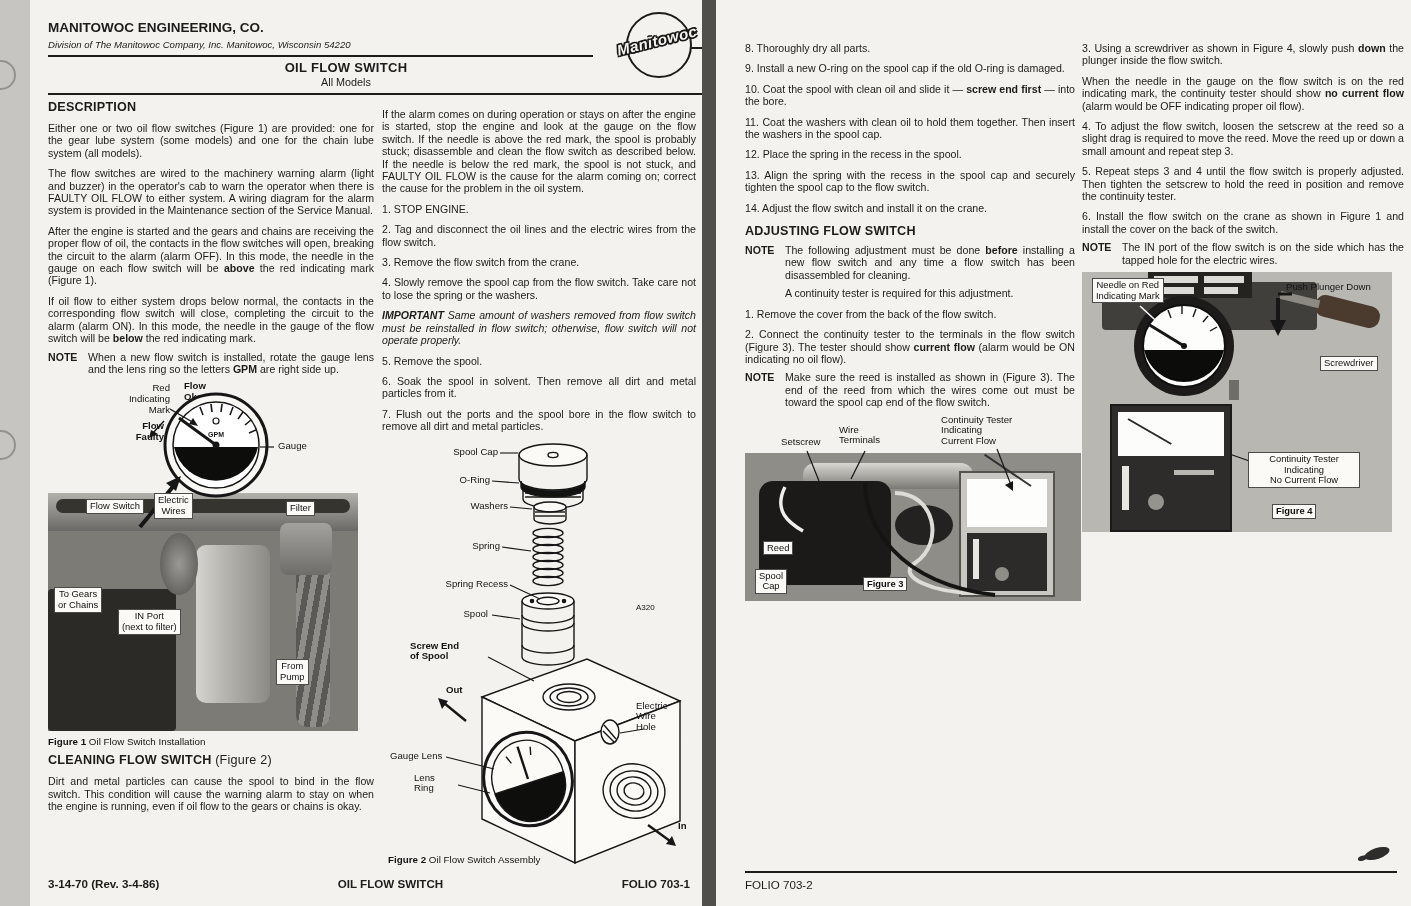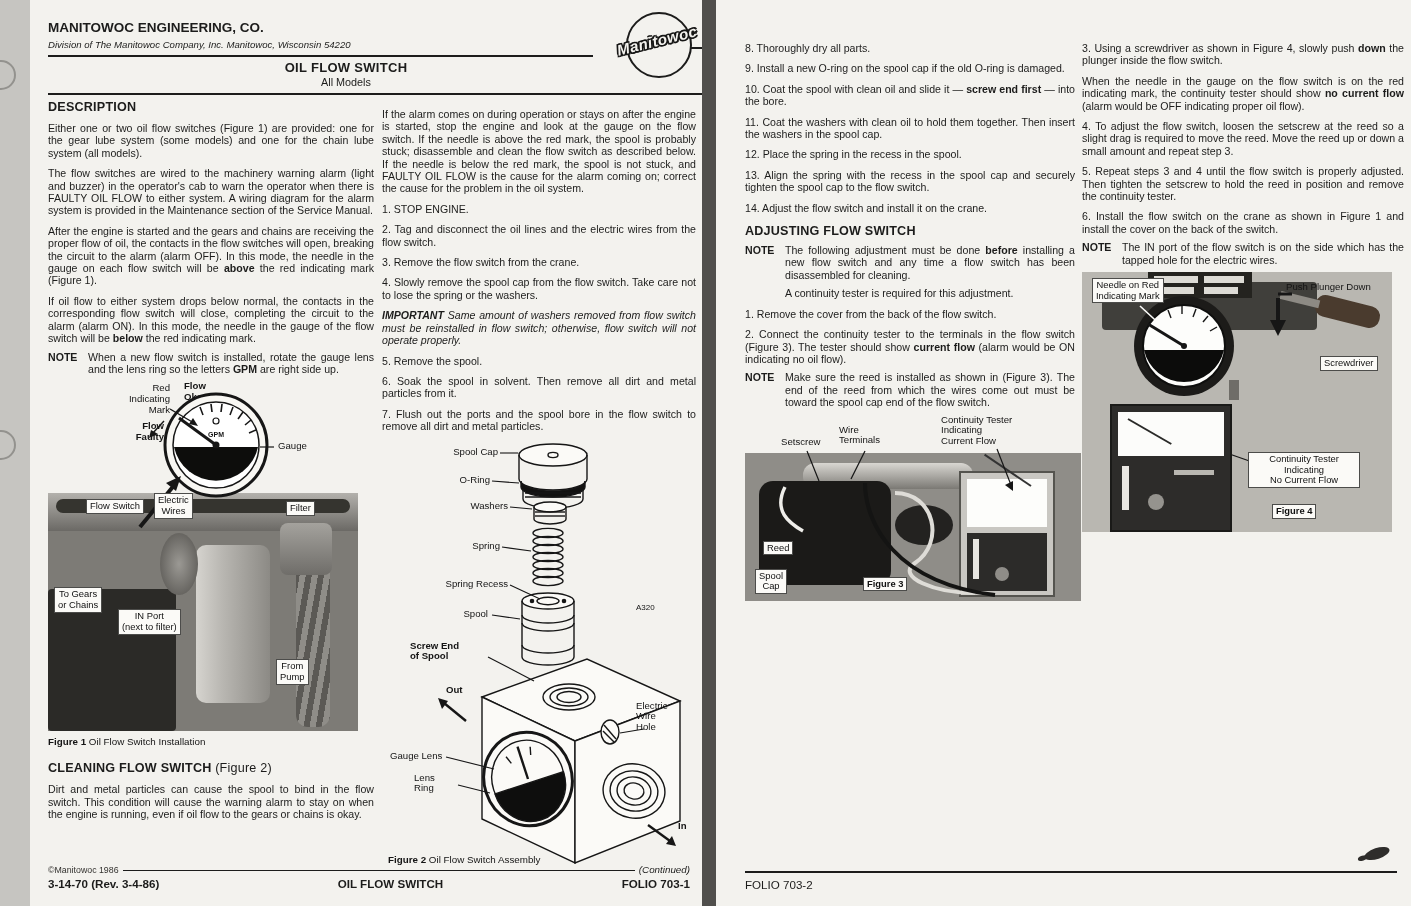--- a/index.html
+++ b/index.html
@@ -143,21 +143,21 @@
       <div class="dl c b" style="left:136px;top:0;width:40px">Flow
 Okay</div>
       <div class="dl r b" style="left:70px;top:40px;width:46px">Flow
 Faulty</div>
       <div class="dl" style="left:230px;top:60px">Gauge</div>
       <div class="dl c" style="left:0;top:356px;width:310px;white-space:normal">
         <span class="b cap">Figure 1</span><span class="cap"> Oil Flow Switch Installation</span>
       </div>
     </div>
 
-    <div class="h1" style="margin-top:8px">
+    <div class="h1" style="">
       <span>CLEANING FLOW SWITCH</span><span style="font-weight:normal"> (Figure 2)</span>
     </div>
     <p class="j">Dirt and metal particles can cause the spool to bind in the flow switch. This condition will cause the warning alarm to stay on when the engine is running, even if oil flow to the gears or chains is okay.</p>
   </div>
 
   <div class="col" style="left:352px;top:100px;width:314px">
     <p class="j">If the alarm comes on during operation or stays on after the engine is started, stop the engine and look at the gauge on the flow switch. If the needle is above the red mark, the spool is probably stuck; disassemble and clean the flow switch as described below. If the needle is below the red mark, the spool is not stuck, and FAULTY OIL FLOW is the cause for the alarm coming on; correct the cause for the problem in the oil system.</p>
     <p class="j">1. STOP ENGINE.</p>
     <p class="j">2. Tag and disconnect the oil lines and the electric wires from the flow switch.</p>
     <p class="j">3. Remove the flow switch from the crane.</p>
@@ -272,25 +272,20 @@
       <div class="dl" style="left:8px;top:312px">Gauge Lens</div>
       <div class="dl c" style="left:32px;top:334px;width:40px">Lens
 Ring</div>
       <div class="dl b" style="left:296px;top:382px">In</div>
       <div class="dl" style="left:6px;top:416px;white-space:normal">
         <span class="b cap">Figure 2</span><span class="cap"> Oil Flow Switch Assembly</span>
       </div>
     </div>
   </div>
 
-  <div class="f1r1">
-    <span class="fcopy">©Manitowoc 1986</span>
-    <div class="line"></div>
-    <span class="fcont">(Continued)</span>
-  </div>
   <div class="f1r2">
     <span>3-14-70 (Rev. 3-4-86)</span>
     <span>OIL FLOW SWITCH</span>
     <span>FOLIO 703-1</span>
   </div>
 </div>
 
 <div class="page" id="pg2">
 
   <div class="col" style="left:29px;top:34px;width:330px">

